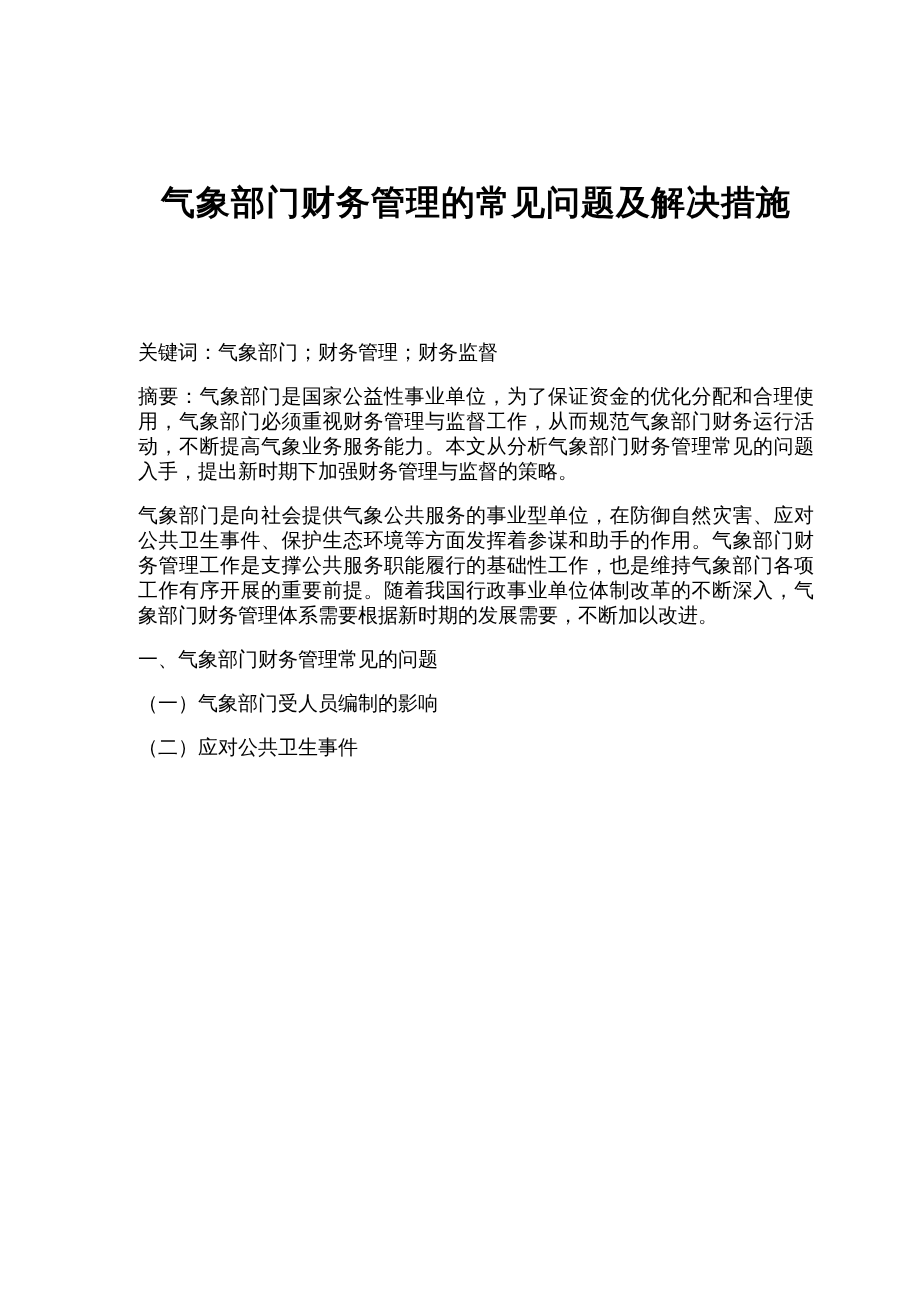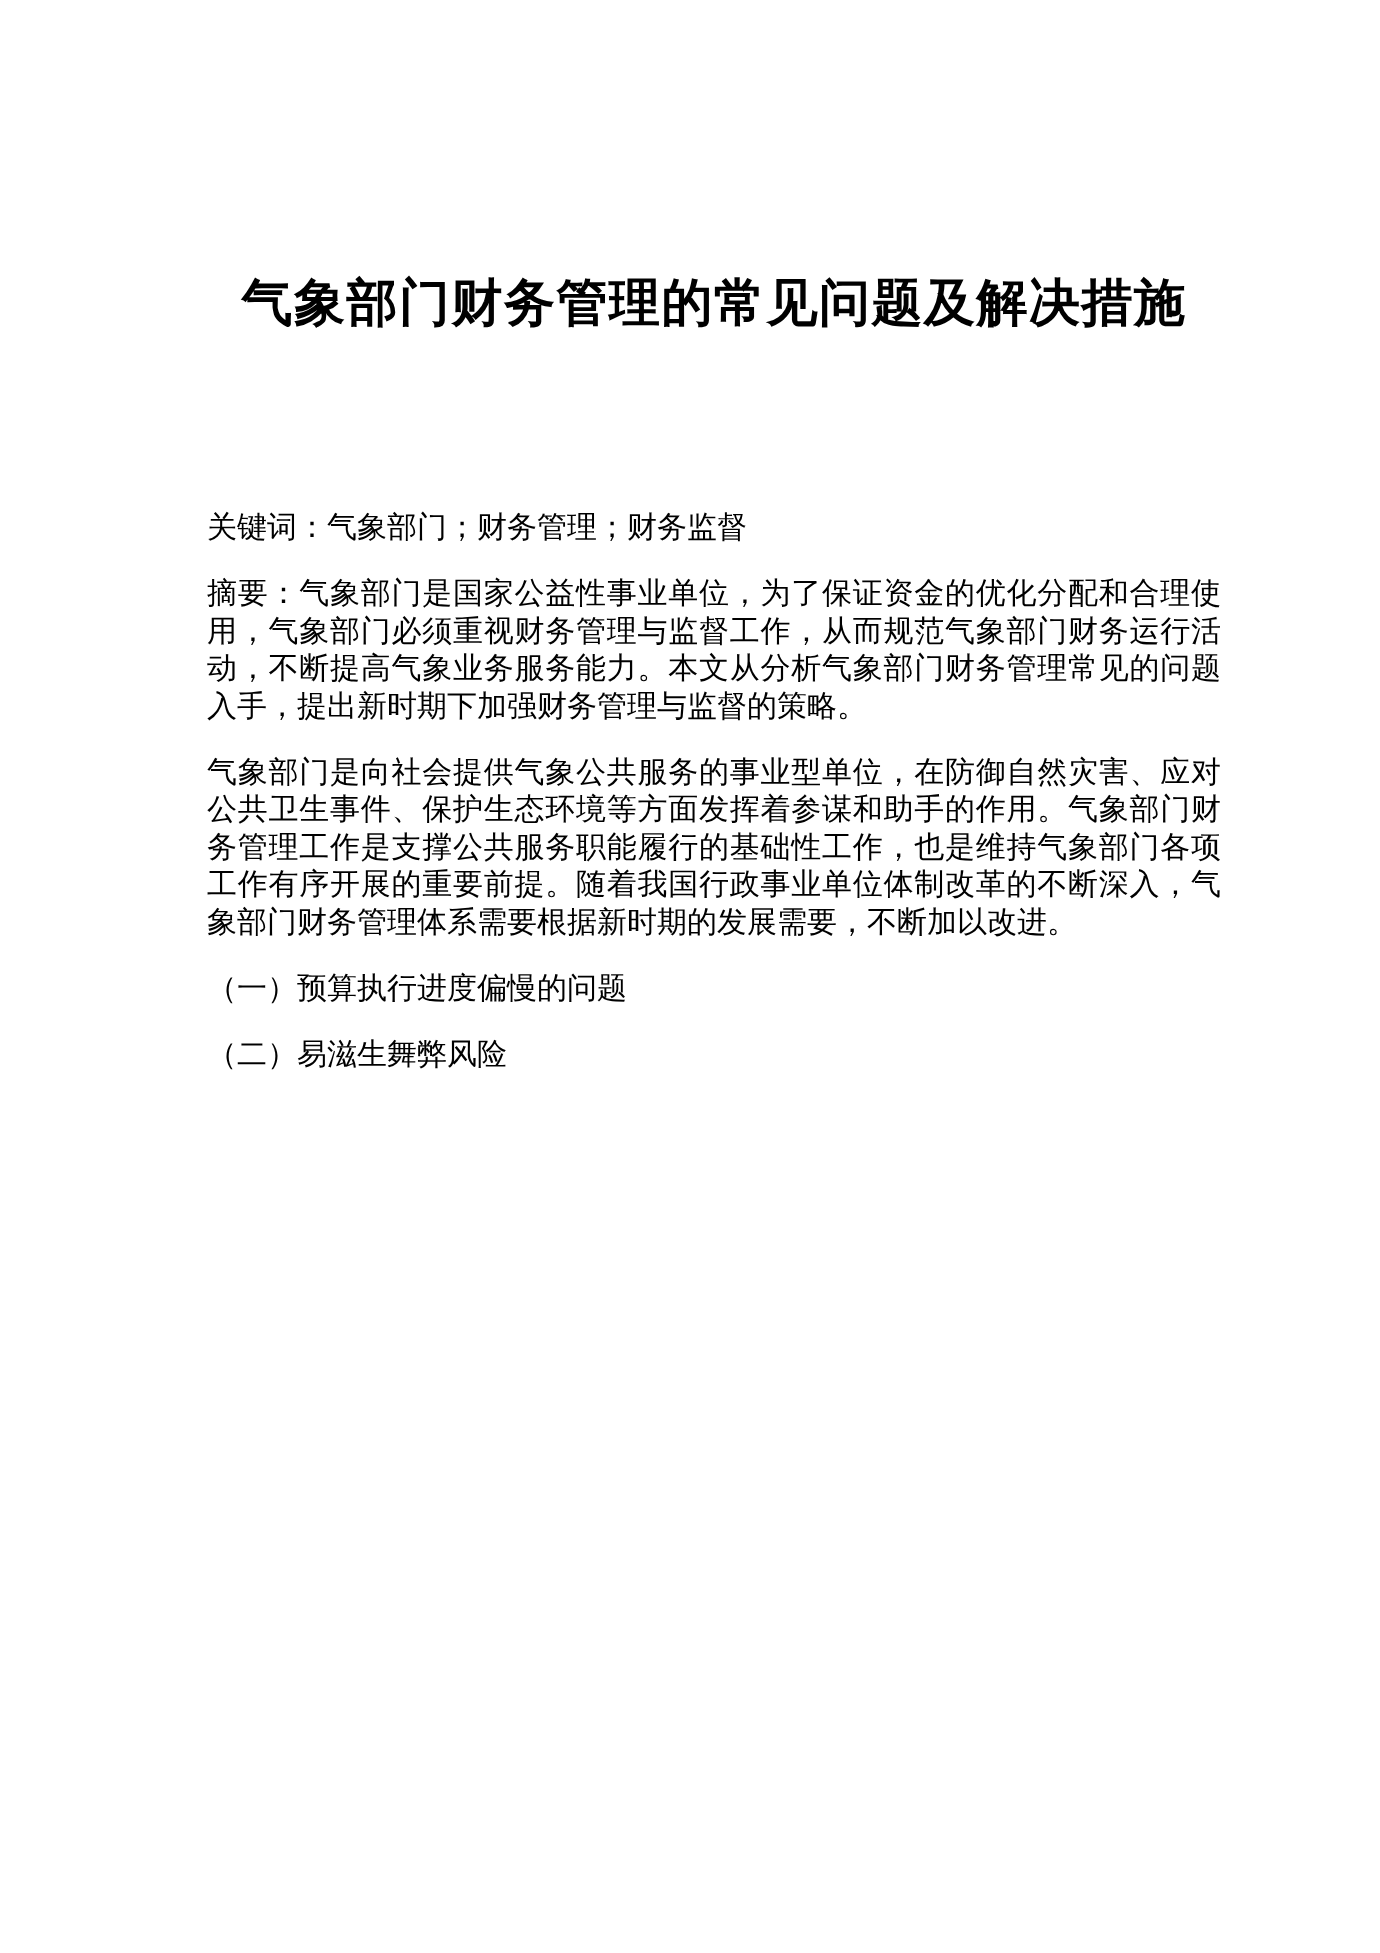--- a/index.html
+++ b/index.html
@@ -56,20 +56,21 @@
 
   <h1 class="doc-title">气象部门财务管理的常见问题及解决措施</h1>
 
 
   <p class="para">关键词：气象部门；财务管理；财务监督</p>
 
   <p class="para">摘要：气象部门是国家公益性事业单位，为了保证资金的优化分配和合理使用，气象部门必须重视财务管理与监督工作，从而规范气象部门财务运行活动，不断提高气象业务服务能力。本文从分析气象部门财务管理常见的问题入手，提出新时期下加强财务管理与监督的策略。</p>
 
   <p class="para">气象部门是向社会提供气象公共服务的事业型单位，在防御自然灾害、应对公共卫生事件、保护生态环境等方面发挥着参谋和助手的作用。气象部门财务管理工作是支撑公共服务职能履行的基础性工作，也是维持气象部门各项工作有序开展的重要前提。随着我国行政事业单位体制改革的不断深入，气象部门财务管理体系需要根据新时期的发展需要，不断加以改进。</p>
 
+  <p class="heading">一、气象部门财务管理常见的问题</p>
 
-  <p class="heading">（一）预算执行进度偏慢的问题</p>
+  <p class="heading">（一）气象部门受人员编制的影响</p>
 
 
-  <p class="heading">（二）易滋生舞弊风险</p>
+  <p class="heading">（二）应对公共卫生事件</p>
 
 
 </div>
 
 </body></html>

